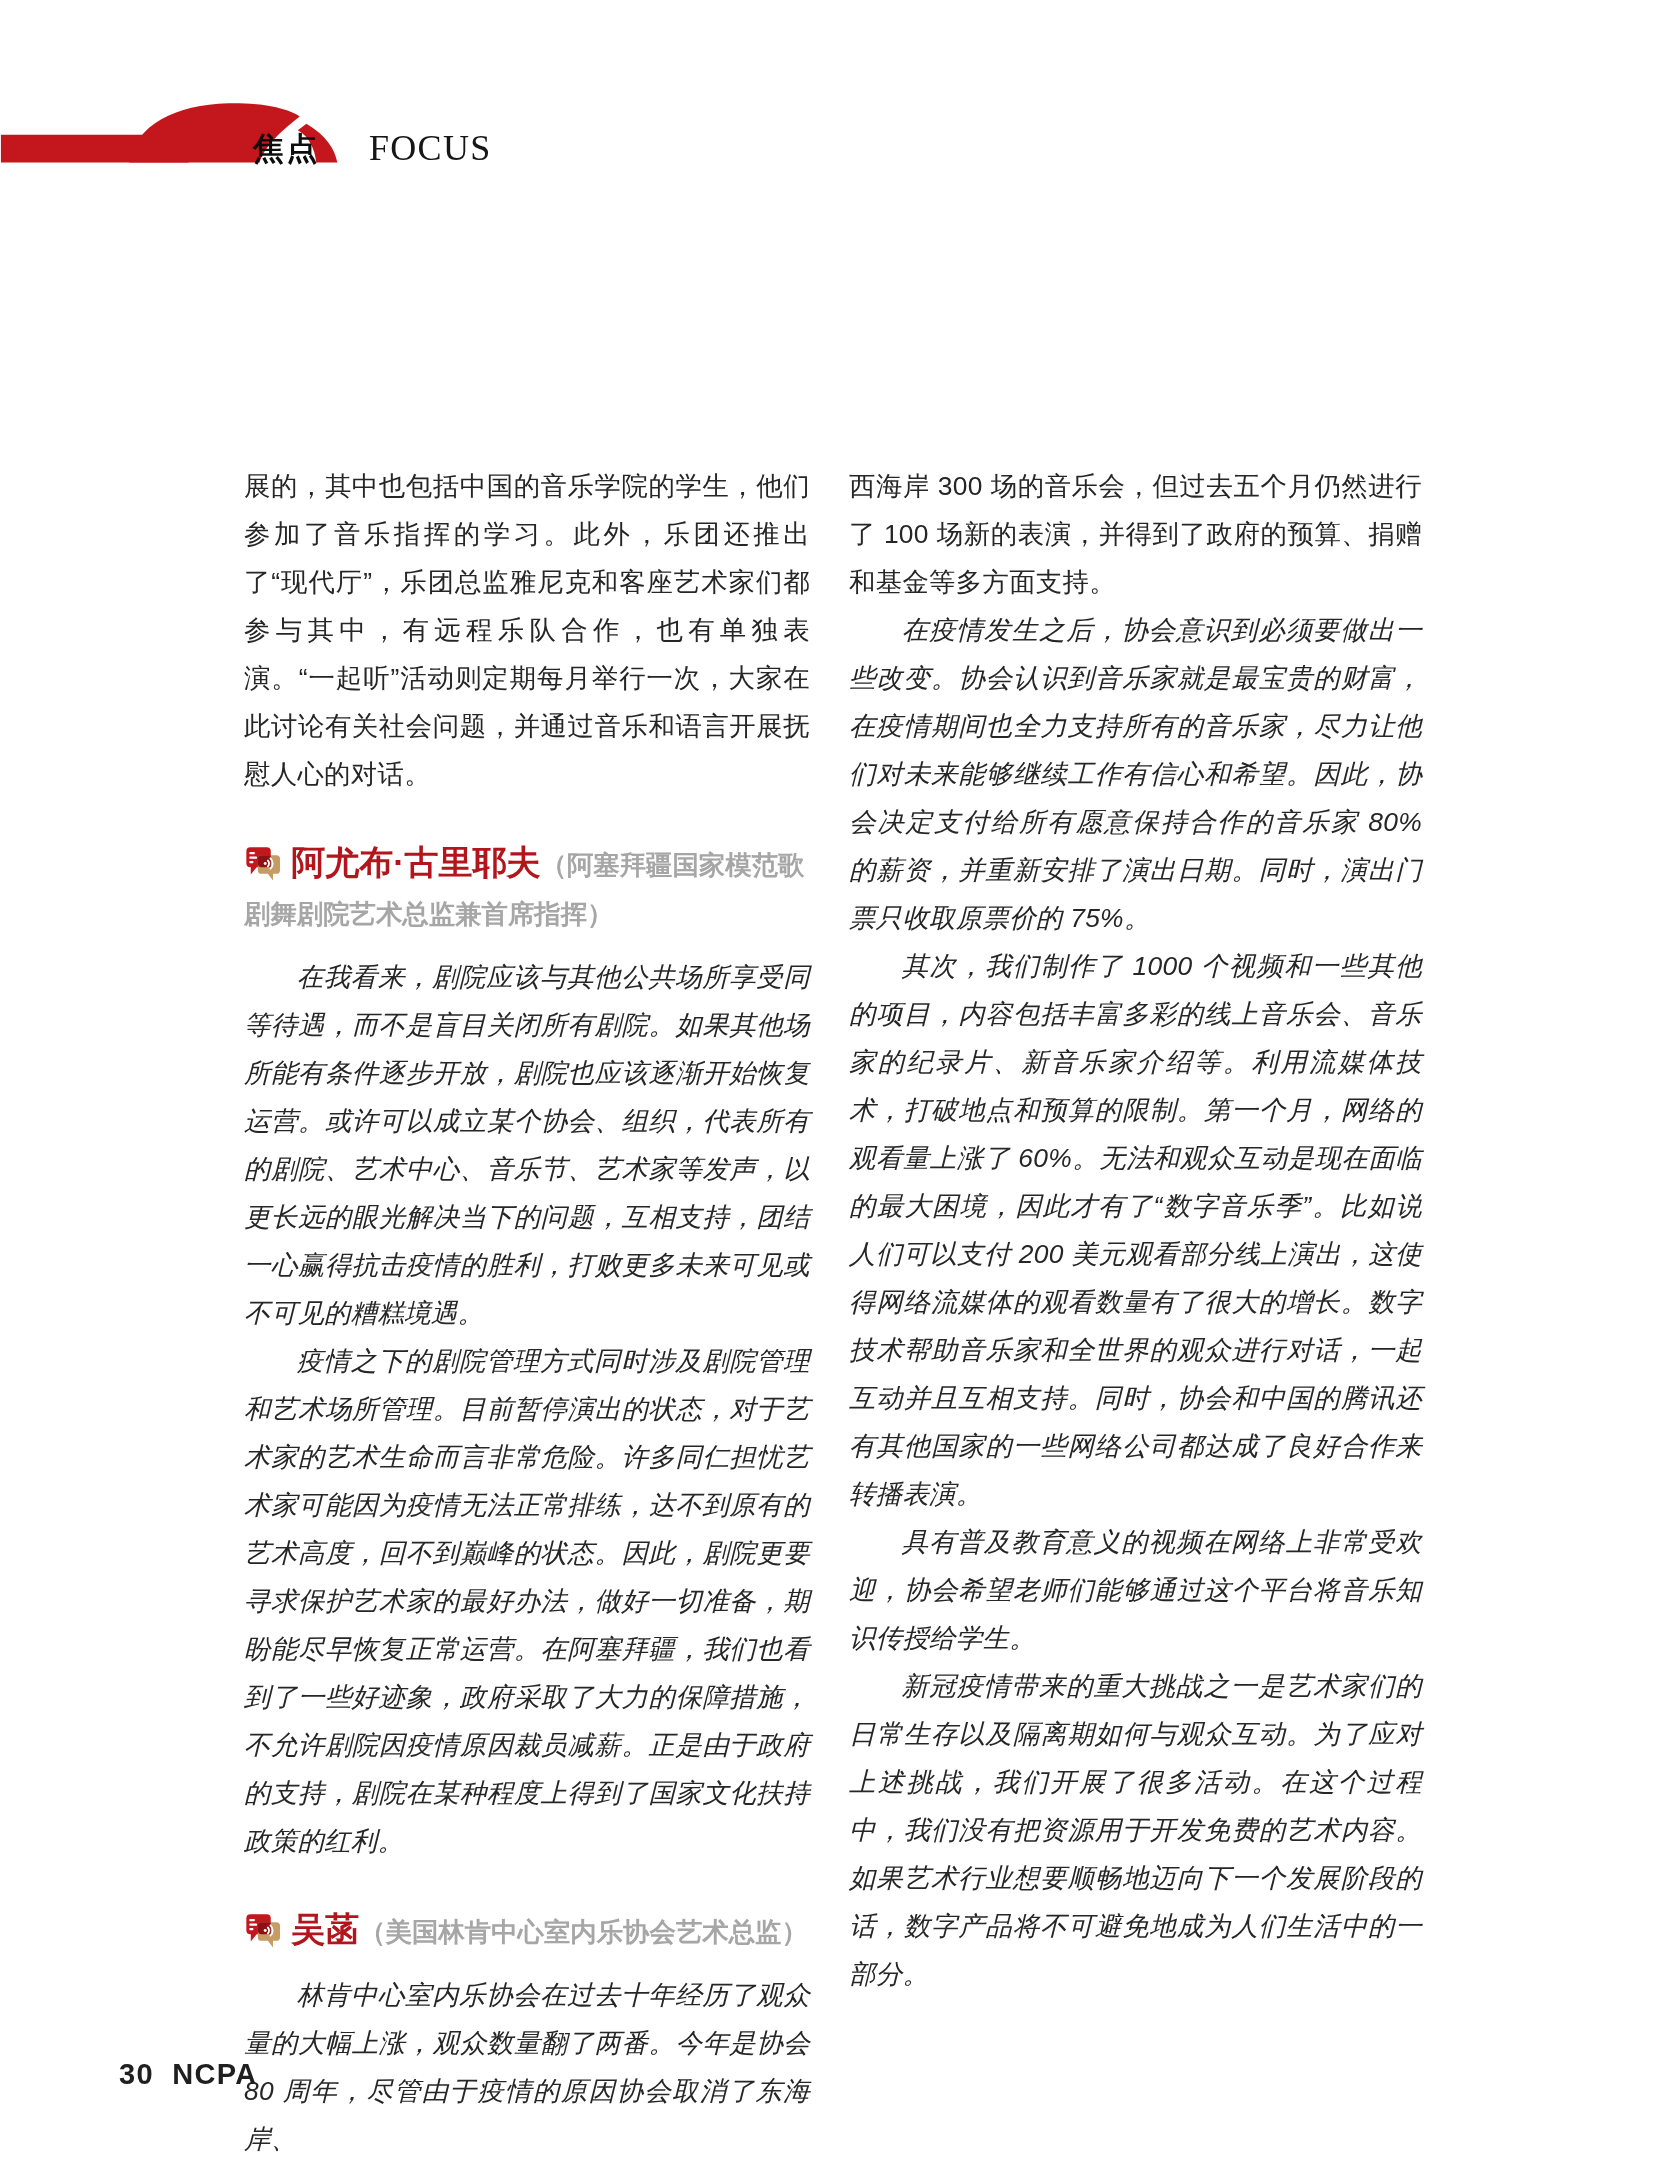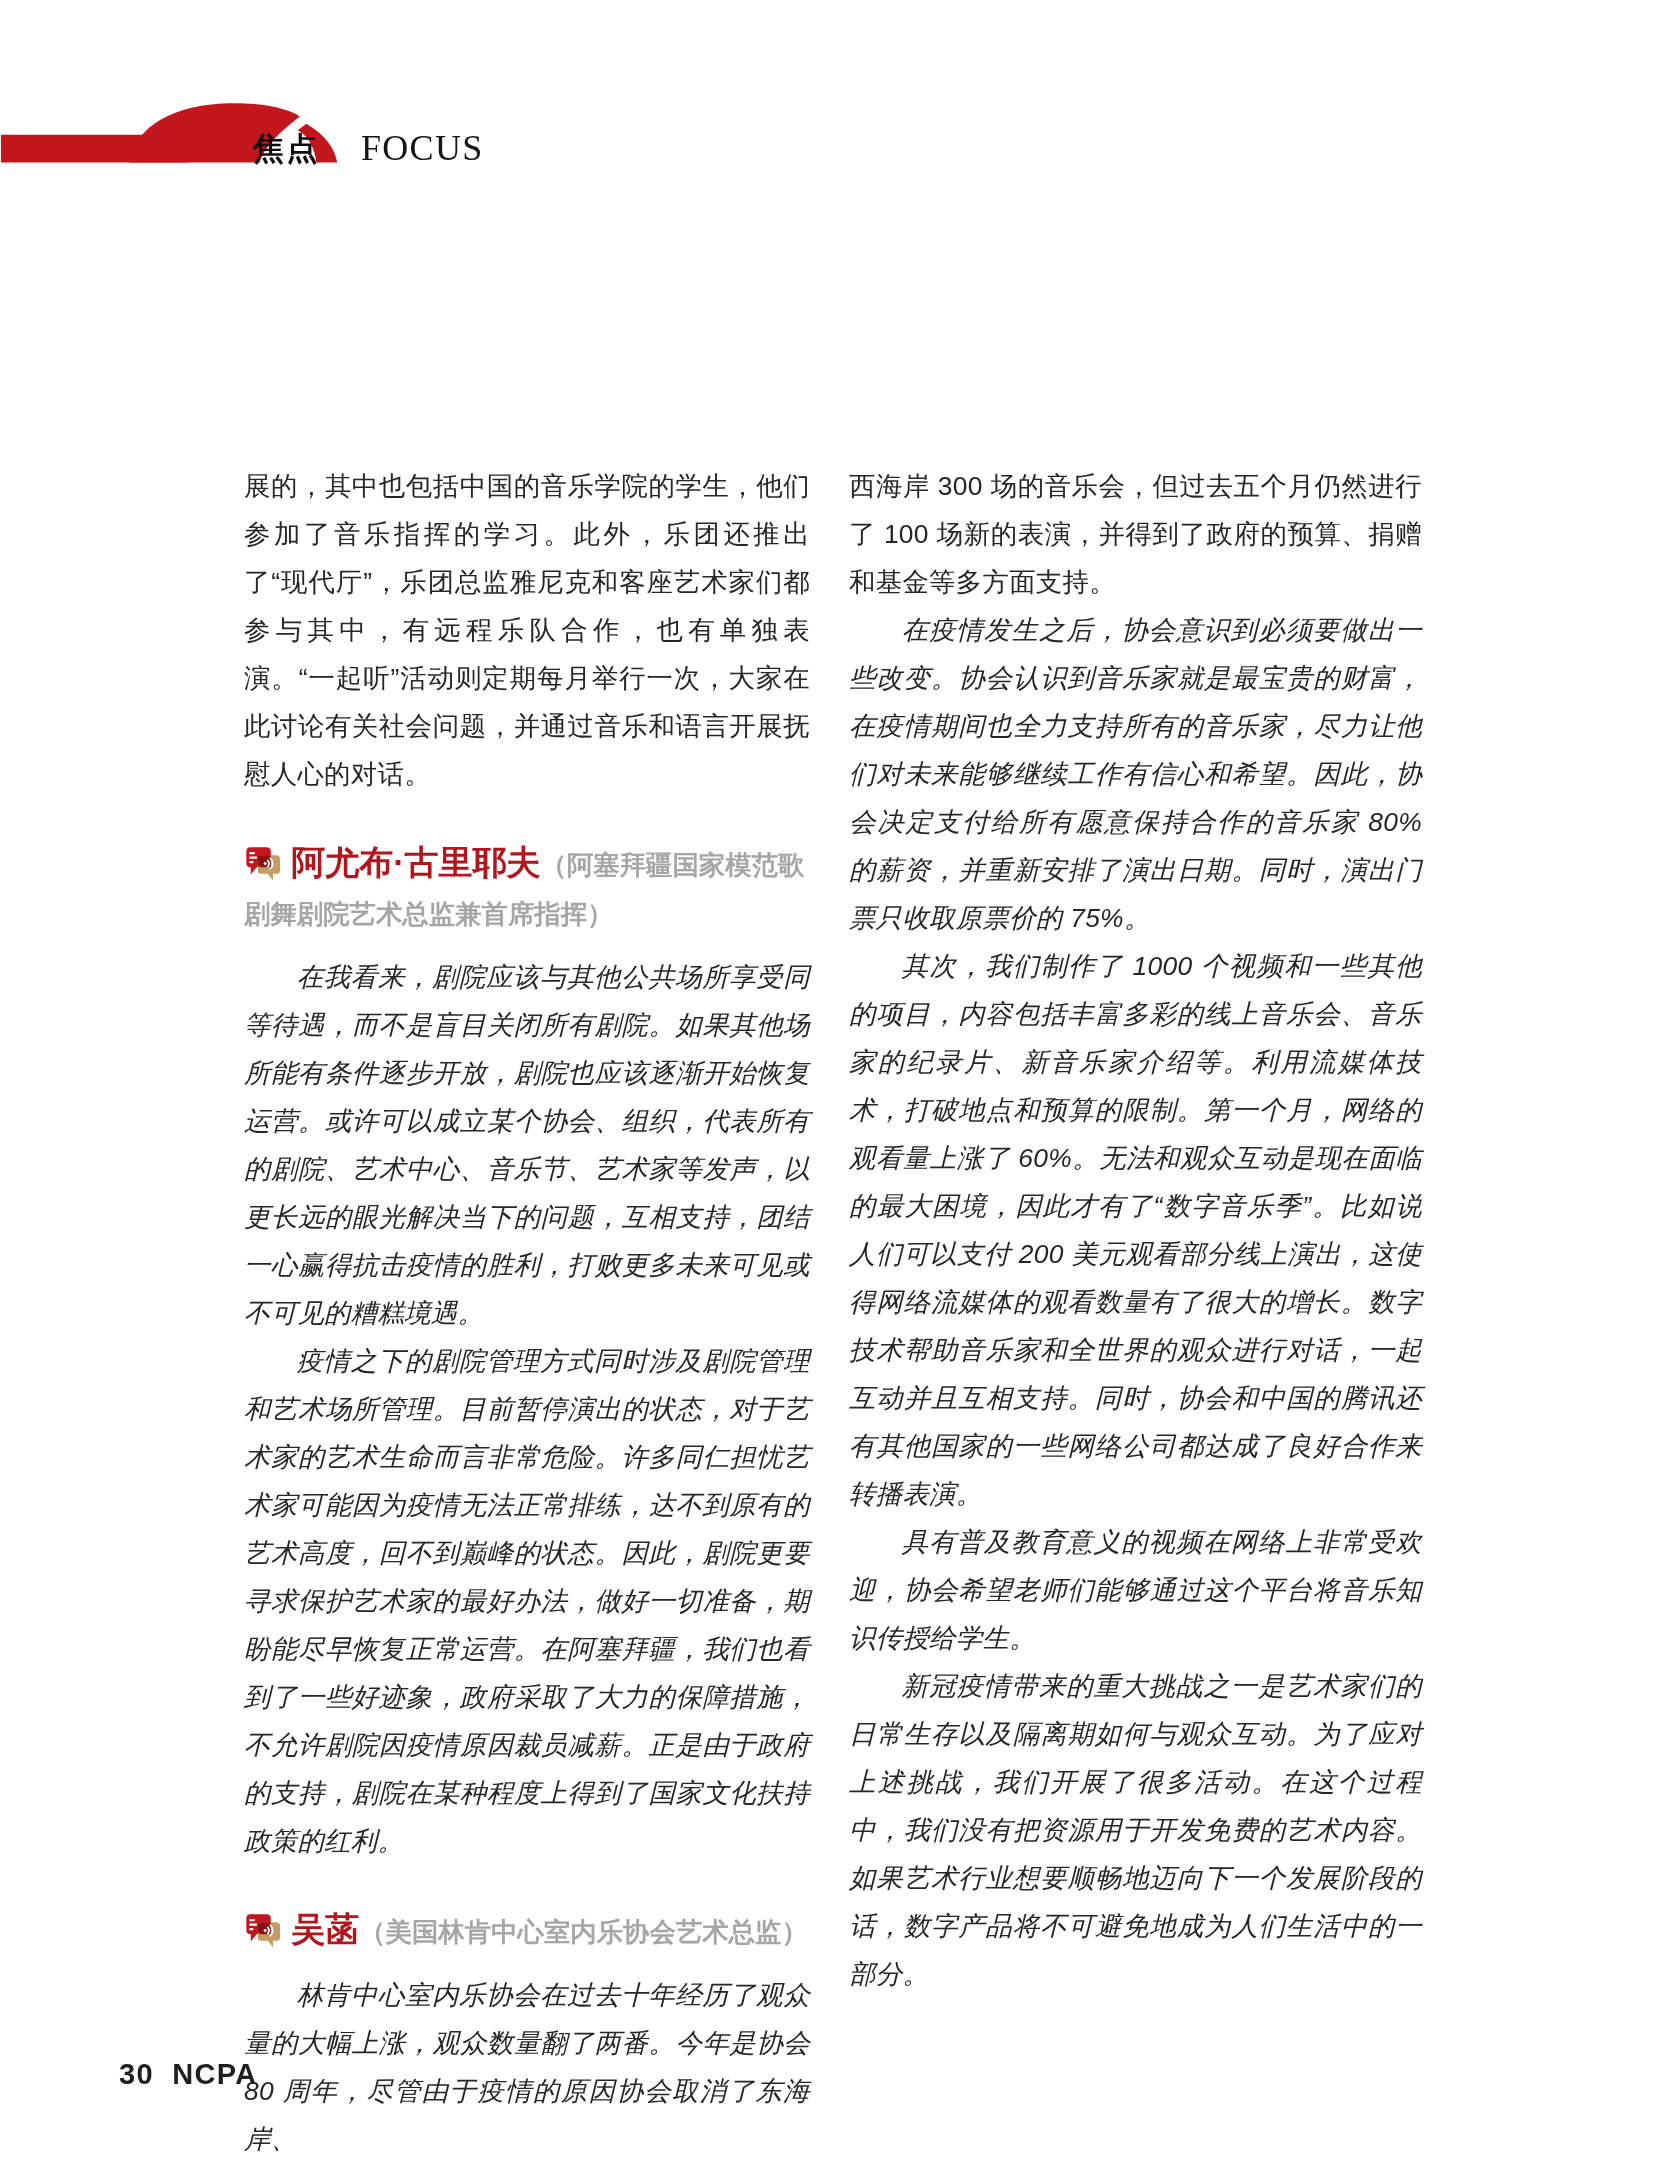--- a/index.html
+++ b/index.html
@@ -11,21 +11,21 @@
     font-family:"Liberation Sans", sans-serif;
   }
   
   .header-art{position:absolute;left:0;top:96px;width:568px;height:79px;}
   .section-cn{
     position:absolute;left:253px;top:132px;
     font-size:31px;font-weight:bold;color:#0d0d0d;
     letter-spacing:2.6px;line-height:34px;z-index:3;
   }
   .section-en{
-    position:absolute;left:361px;top:129px;
+    position:absolute;left:369px;top:129px;
     font-family:"Liberation Serif", serif;
     font-size:36px;color:#161616;letter-spacing:1.3px;line-height:38px;z-index:2;
   }
   
   .col{position:absolute;top:462px;}
   .col-left{left:244px;width:566px;}
   .col-right{left:849px;width:573px;}
   .para{
     font-size:26.4px;line-height:48px;color:#262626;
     text-align:justify;letter-spacing:0.3px;

